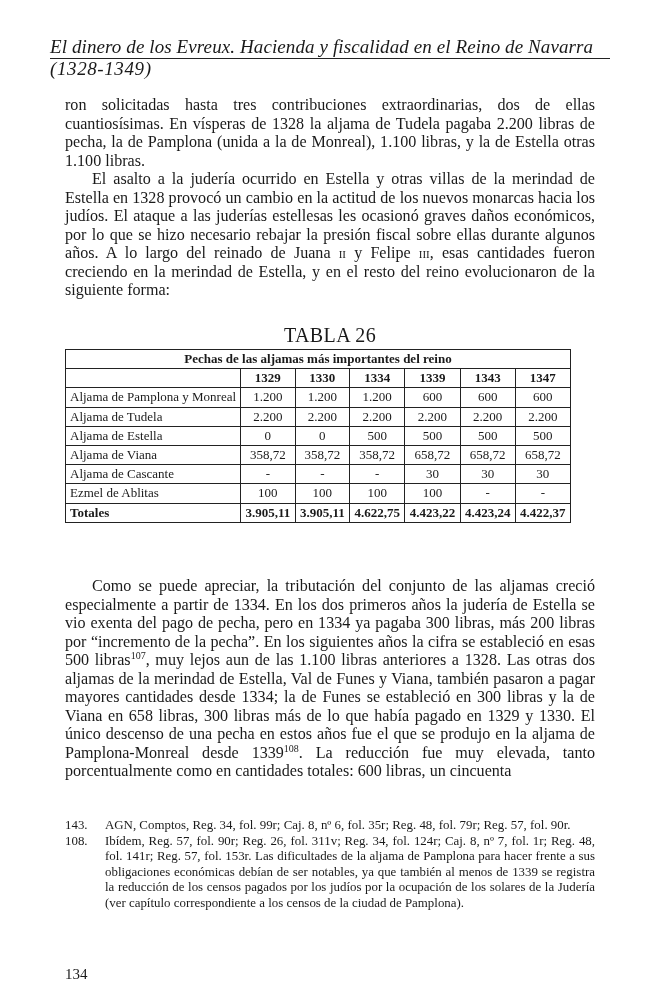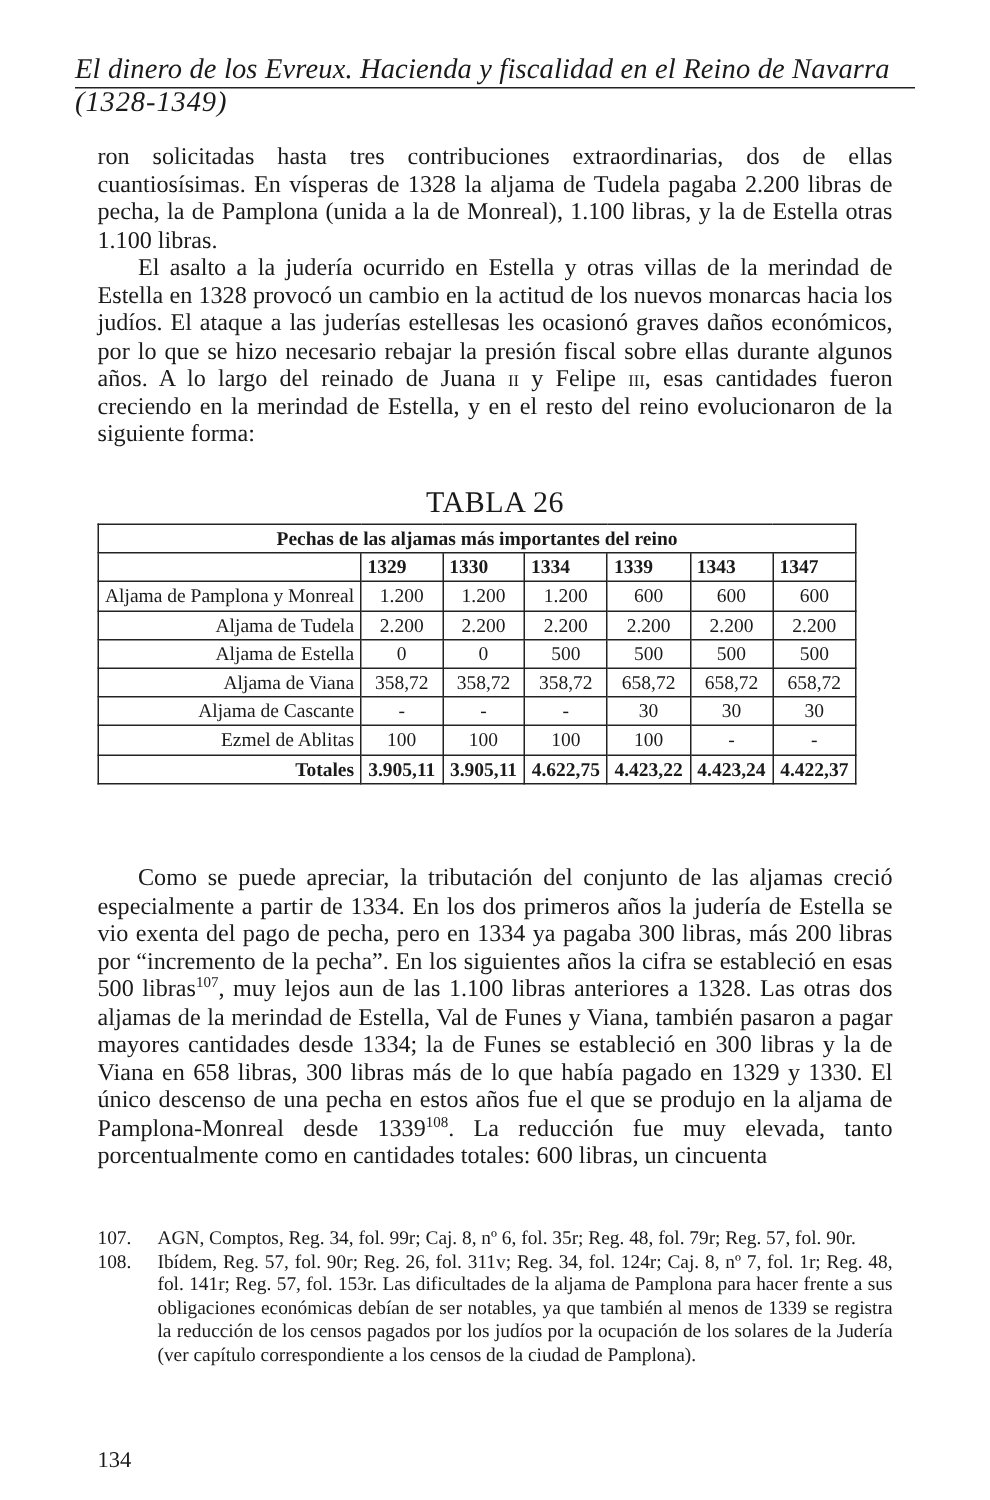--- a/index.html
+++ b/index.html
@@ -15,23 +15,23 @@
   .body-text p.indent { text-indent: 27px; }
   #p1 { top: 96px; }
   #p3 { top: 577px; }
   .sc { font-variant: small-caps; }
   .table-title { position: absolute; left: 0; width: 660px; top: 324px; text-align: center;
                  font-size: 20px; letter-spacing: 0.4px; }
   table.data { position: absolute; left: 65px; top: 349px; width: 506px; border-collapse: collapse;
                font-size: 13px; }
   table.data td, table.data th { border: 1px solid #222; padding: 1px 4px; height: 16.2px; line-height: 16px;
                                   white-space: nowrap; }
-  table.data th { font-weight: bold; text-align: left; }
+  table.data th { font-weight: bold; text-align: center; }
   table.data .caption-cell { text-align: center; font-weight: bold; }
-  table.data td.label { text-align: right; width: 155px; }
+  table.data td.label { text-align: left; width: 155px; }
   table.data td.num { text-align: center; }
   table.data tr.total td { font-weight: bold; }
   table.data { border: 1.5px solid #222; }
   .footnotes { position: absolute; left: 65px; top: 818px; width: 530px; font-size: 12.9px; line-height: 15.6px; }
   .fn { position: relative; padding-left: 40px; text-align: justify; }
   .fn .fn-num { position: absolute; left: 0; top: 0; }
   .page-num { position: absolute; left: 65px; top: 966px; font-size: 15px; }
   sup { font-size: 10px; line-height: 0; vertical-align: 6px; }
 </style>
 </head>
@@ -129,21 +129,21 @@
       </tr>
     </tbody>
 </table>
 
 <div class="body-text" id="p3">
   <p class="indent"><span>Como se puede apreciar, la tributación del conjunto de las aljamas creció especialmente a partir de 1334. En los dos primeros años la judería de Estella se vio exenta del pago de pecha, pero en 1334 ya pagaba 300 libras, más 200 libras por “incremento de la pecha”. En los siguientes años la cifra se estableció en esas 500 libras</span><sup>107</sup><span>, muy lejos aun de las 1.100 libras anteriores a 1328. Las otras dos aljamas de la merindad de Estella, Val de Funes y Viana, también pasaron a pagar mayores cantidades desde 1334; la de Funes se estableció en 300 libras y la de Viana en 658 libras, 300 libras más de lo que había pagado en 1329 y 1330. El único descenso de una pecha en estos años fue el que se produjo en la aljama de Pamplona-Monreal desde 1339</span><sup>108</sup><span>. La reducción fue muy elevada, tanto porcentualmente como en cantidades totales: 600 libras, un cincuenta</span></p>
 </div>
 
 <div class="footnotes">
   <div class="fn">
-    <span class="fn-num">107.</span>
+    <span class="fn-num">143.</span>
     <span>AGN, Comptos, Reg. 34, fol. 99r; Caj. 8, nº 6, fol. 35r; Reg. 48, fol. 79r; Reg. 57, fol. 90r.</span>
   </div>
   <div class="fn">
     <span class="fn-num">108.</span>
     <span>Ibídem, Reg. 57, fol. 90r; Reg. 26, fol. 311v; Reg. 34, fol. 124r; Caj. 8, nº 7, fol. 1r; Reg. 48, fol. 141r; Reg. 57, fol. 153r. Las dificultades de la aljama de Pamplona para hacer frente a sus obligaciones económicas debían de ser notables, ya que también al menos de 1339 se registra la reducción de los censos pagados por los judíos por la ocupación de los solares de la Judería (ver capítulo correspondiente a los censos de la ciudad de Pamplona).</span>
   </div>
 </div>
 
 <div class="page-num">134</div>
 

